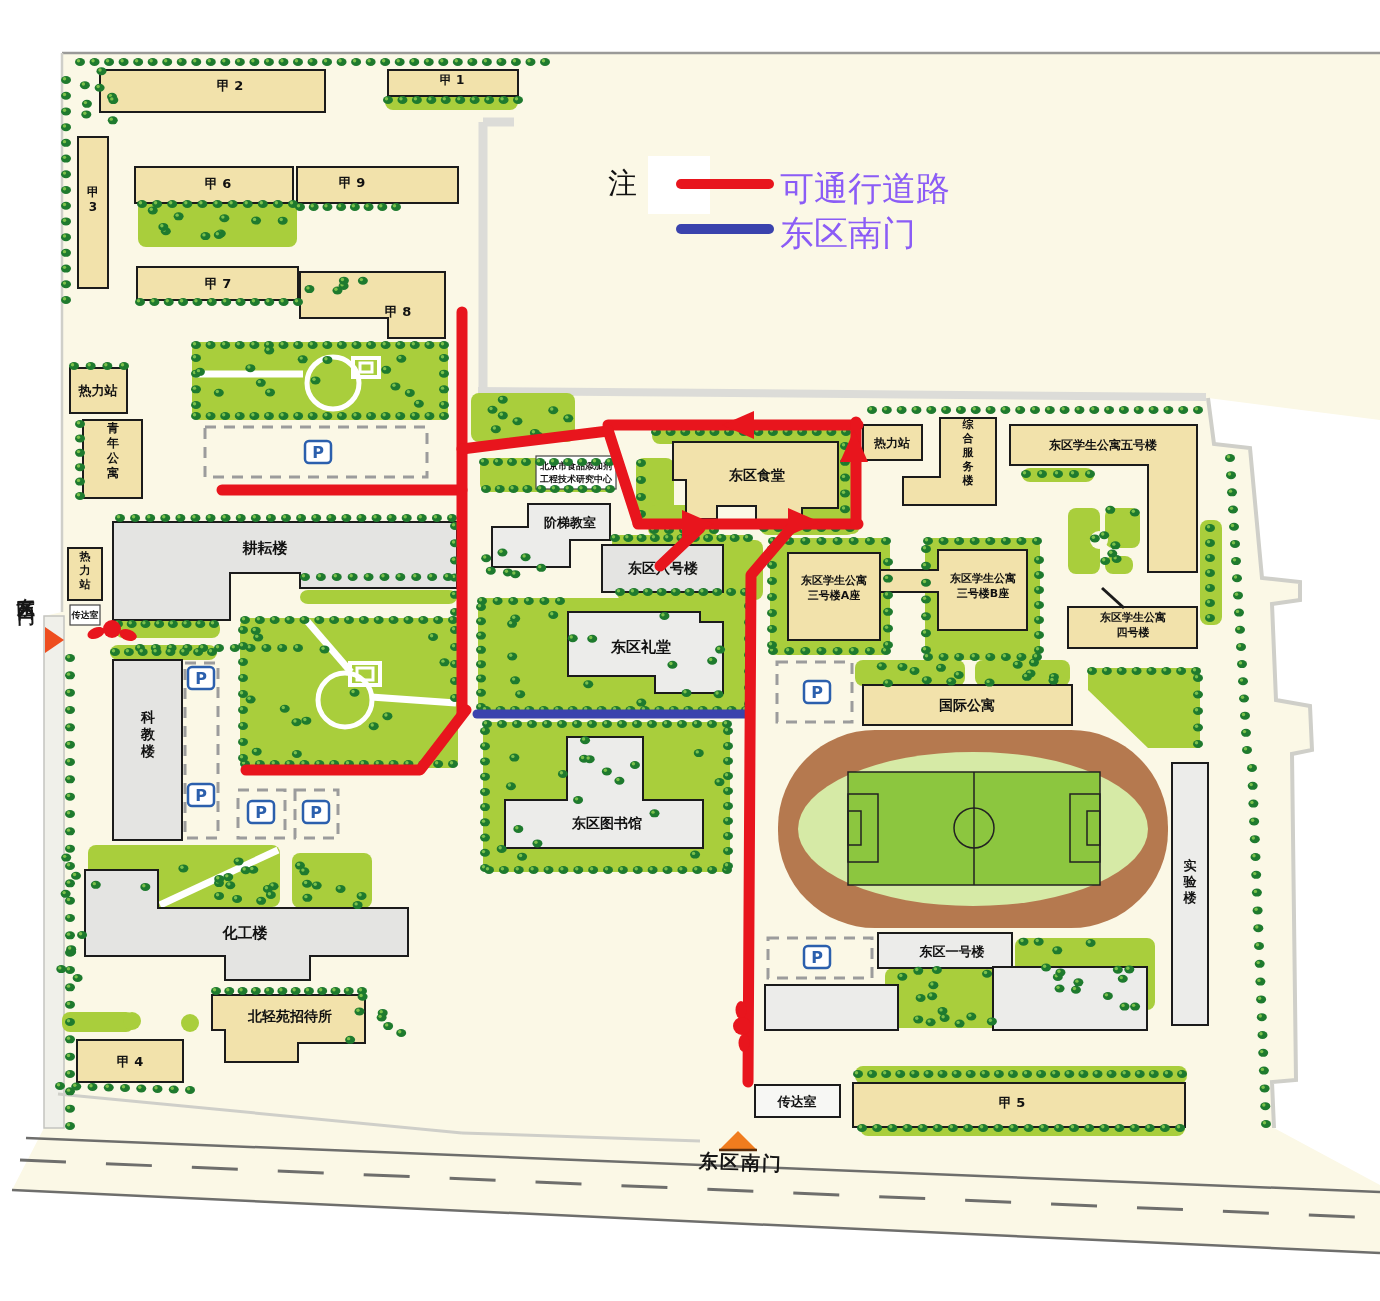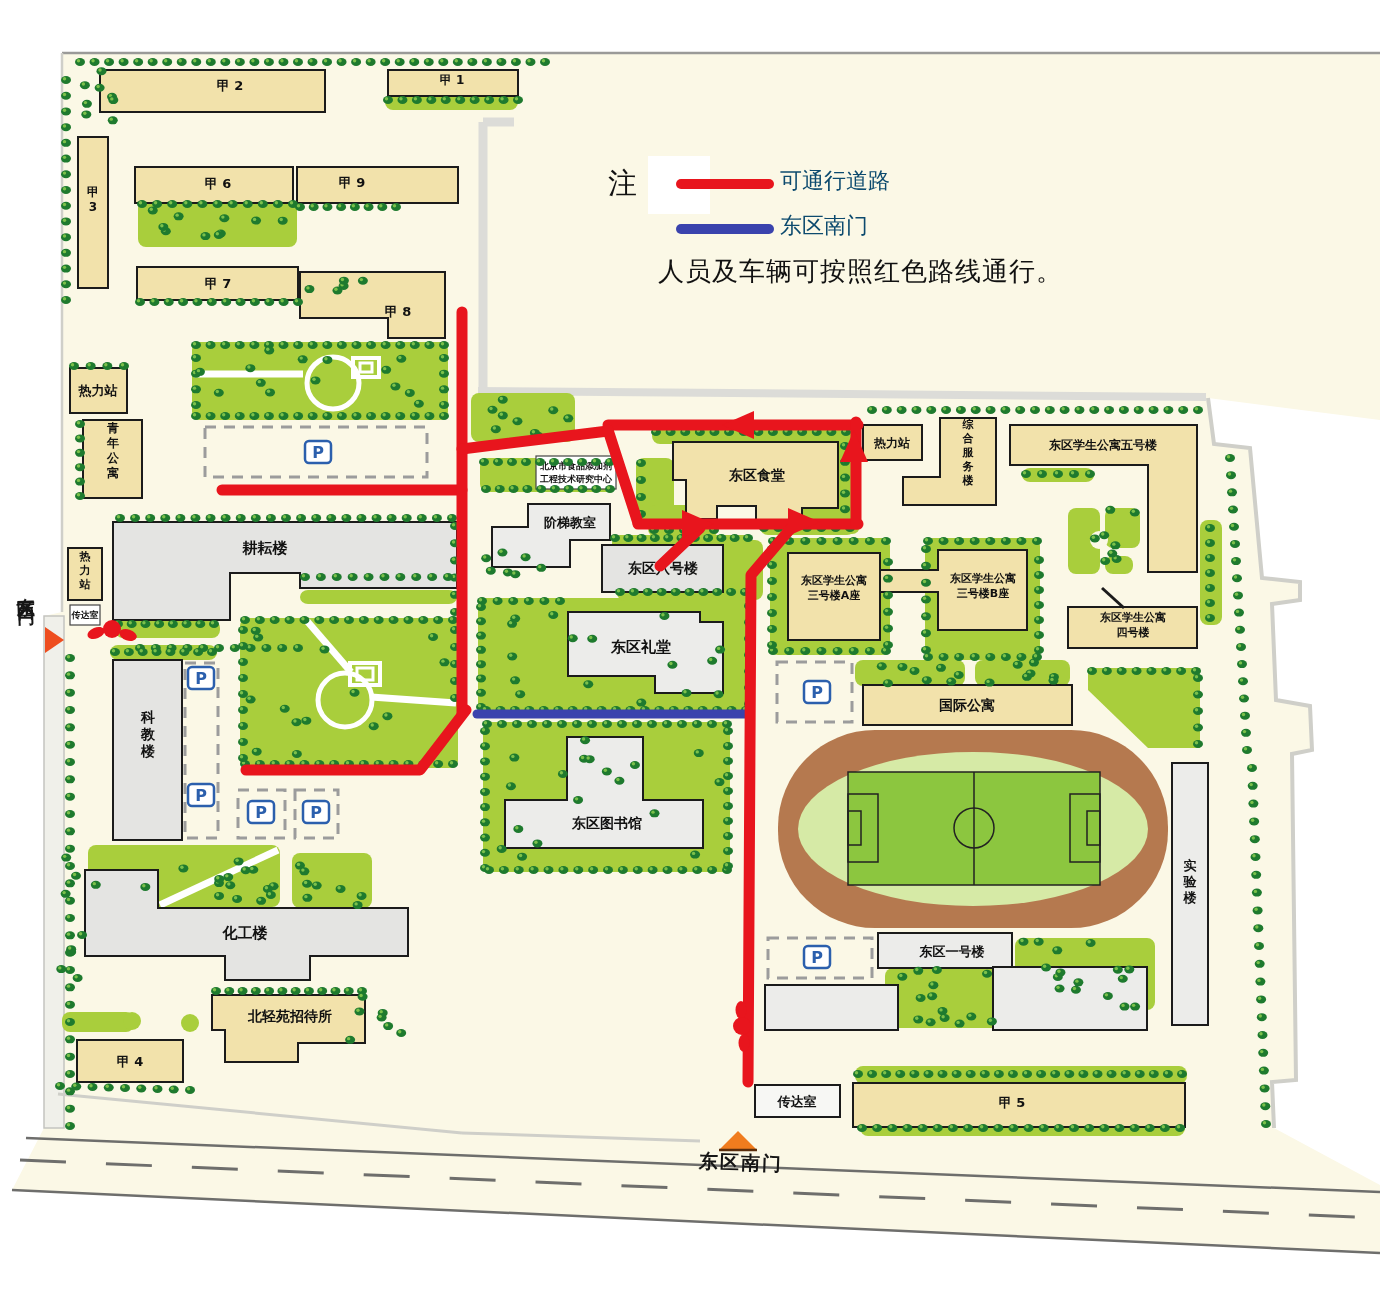--- a/index.html
+++ b/index.html
@@ -4,21 +4,21 @@
 <style>
   html,body{margin:0;padding:0;background:#fff;}
   .stage{position:relative;width:1380px;height:1301px;background:#fff;overflow:hidden;
          font-family:"DejaVu Sans","Liberation Sans",sans-serif;}
   #map{position:absolute;left:0;top:0;}
   .overlay{position:absolute;left:0;top:0;width:1380px;height:1301px;pointer-events:none;}
   .legend-note{position:absolute;left:608px;top:164px;font-family:"Liberation Serif","DejaVu Serif",serif;
                font-size:29px;color:#111;}
   .legend-white-box{position:absolute;left:648px;top:156px;width:62px;height:58px;background:#fff;}
   .legend-line{position:absolute;height:10px;border-radius:5px;}
-  .legend-label{position:absolute;font-family:"Liberation Serif","DejaVu Serif",serif;font-size:22px;color:#0c4a6e;}
+  .legend-label{position:absolute;font-family:"Liberation Serif","DejaVu Serif",serif;font-size:34px;color:#8b5cf6;}
   .legend-caption{position:absolute;left:658px;top:254px;font-family:"Liberation Serif","DejaVu Serif",serif;
                   font-size:26px;color:#111;letter-spacing:1px;}
   .gate-label{position:absolute;font-weight:700;color:#161616;}
   .gate-west{left:13px;top:583px;writing-mode:vertical-rl;font-size:18px;letter-spacing:3px;transform:rotate(-2deg);}
   .gate-south{left:699px;top:1150px;font-size:19px;letter-spacing:2px;transform:rotate(2deg);}
 </style>
 </head>
 <body>
 
 <div class="stage">
@@ -1950,17 +1950,16 @@
       </g>
     </svg>
 
   <div class="overlay">
     <span class="legend-note">注：</span>
     <div class="legend-white-box"></div>
     <div class="legend-line" id="legend-line-red" style="left: 676px; top: 179px; width: 98px; background: rgb(232, 21, 29);"></div>
     <span class="legend-label" style="left:780px;top:166px;">可通行道路</span>
     <div class="legend-line" id="legend-line-blue" style="left: 676px; top: 224px; width: 98px; background: rgb(58, 67, 173);"></div>
     <span class="legend-label" style="left:780px;top:211px;">东区南门</span>
-    <span class="legend-caption">人员及车辆可按照红色路线通行。</span>
     <span class="gate-label gate-west">东区西门</span>
     <span class="gate-label gate-south">东区南门</span>
   </div>
 </div>
 
 </body></html>

